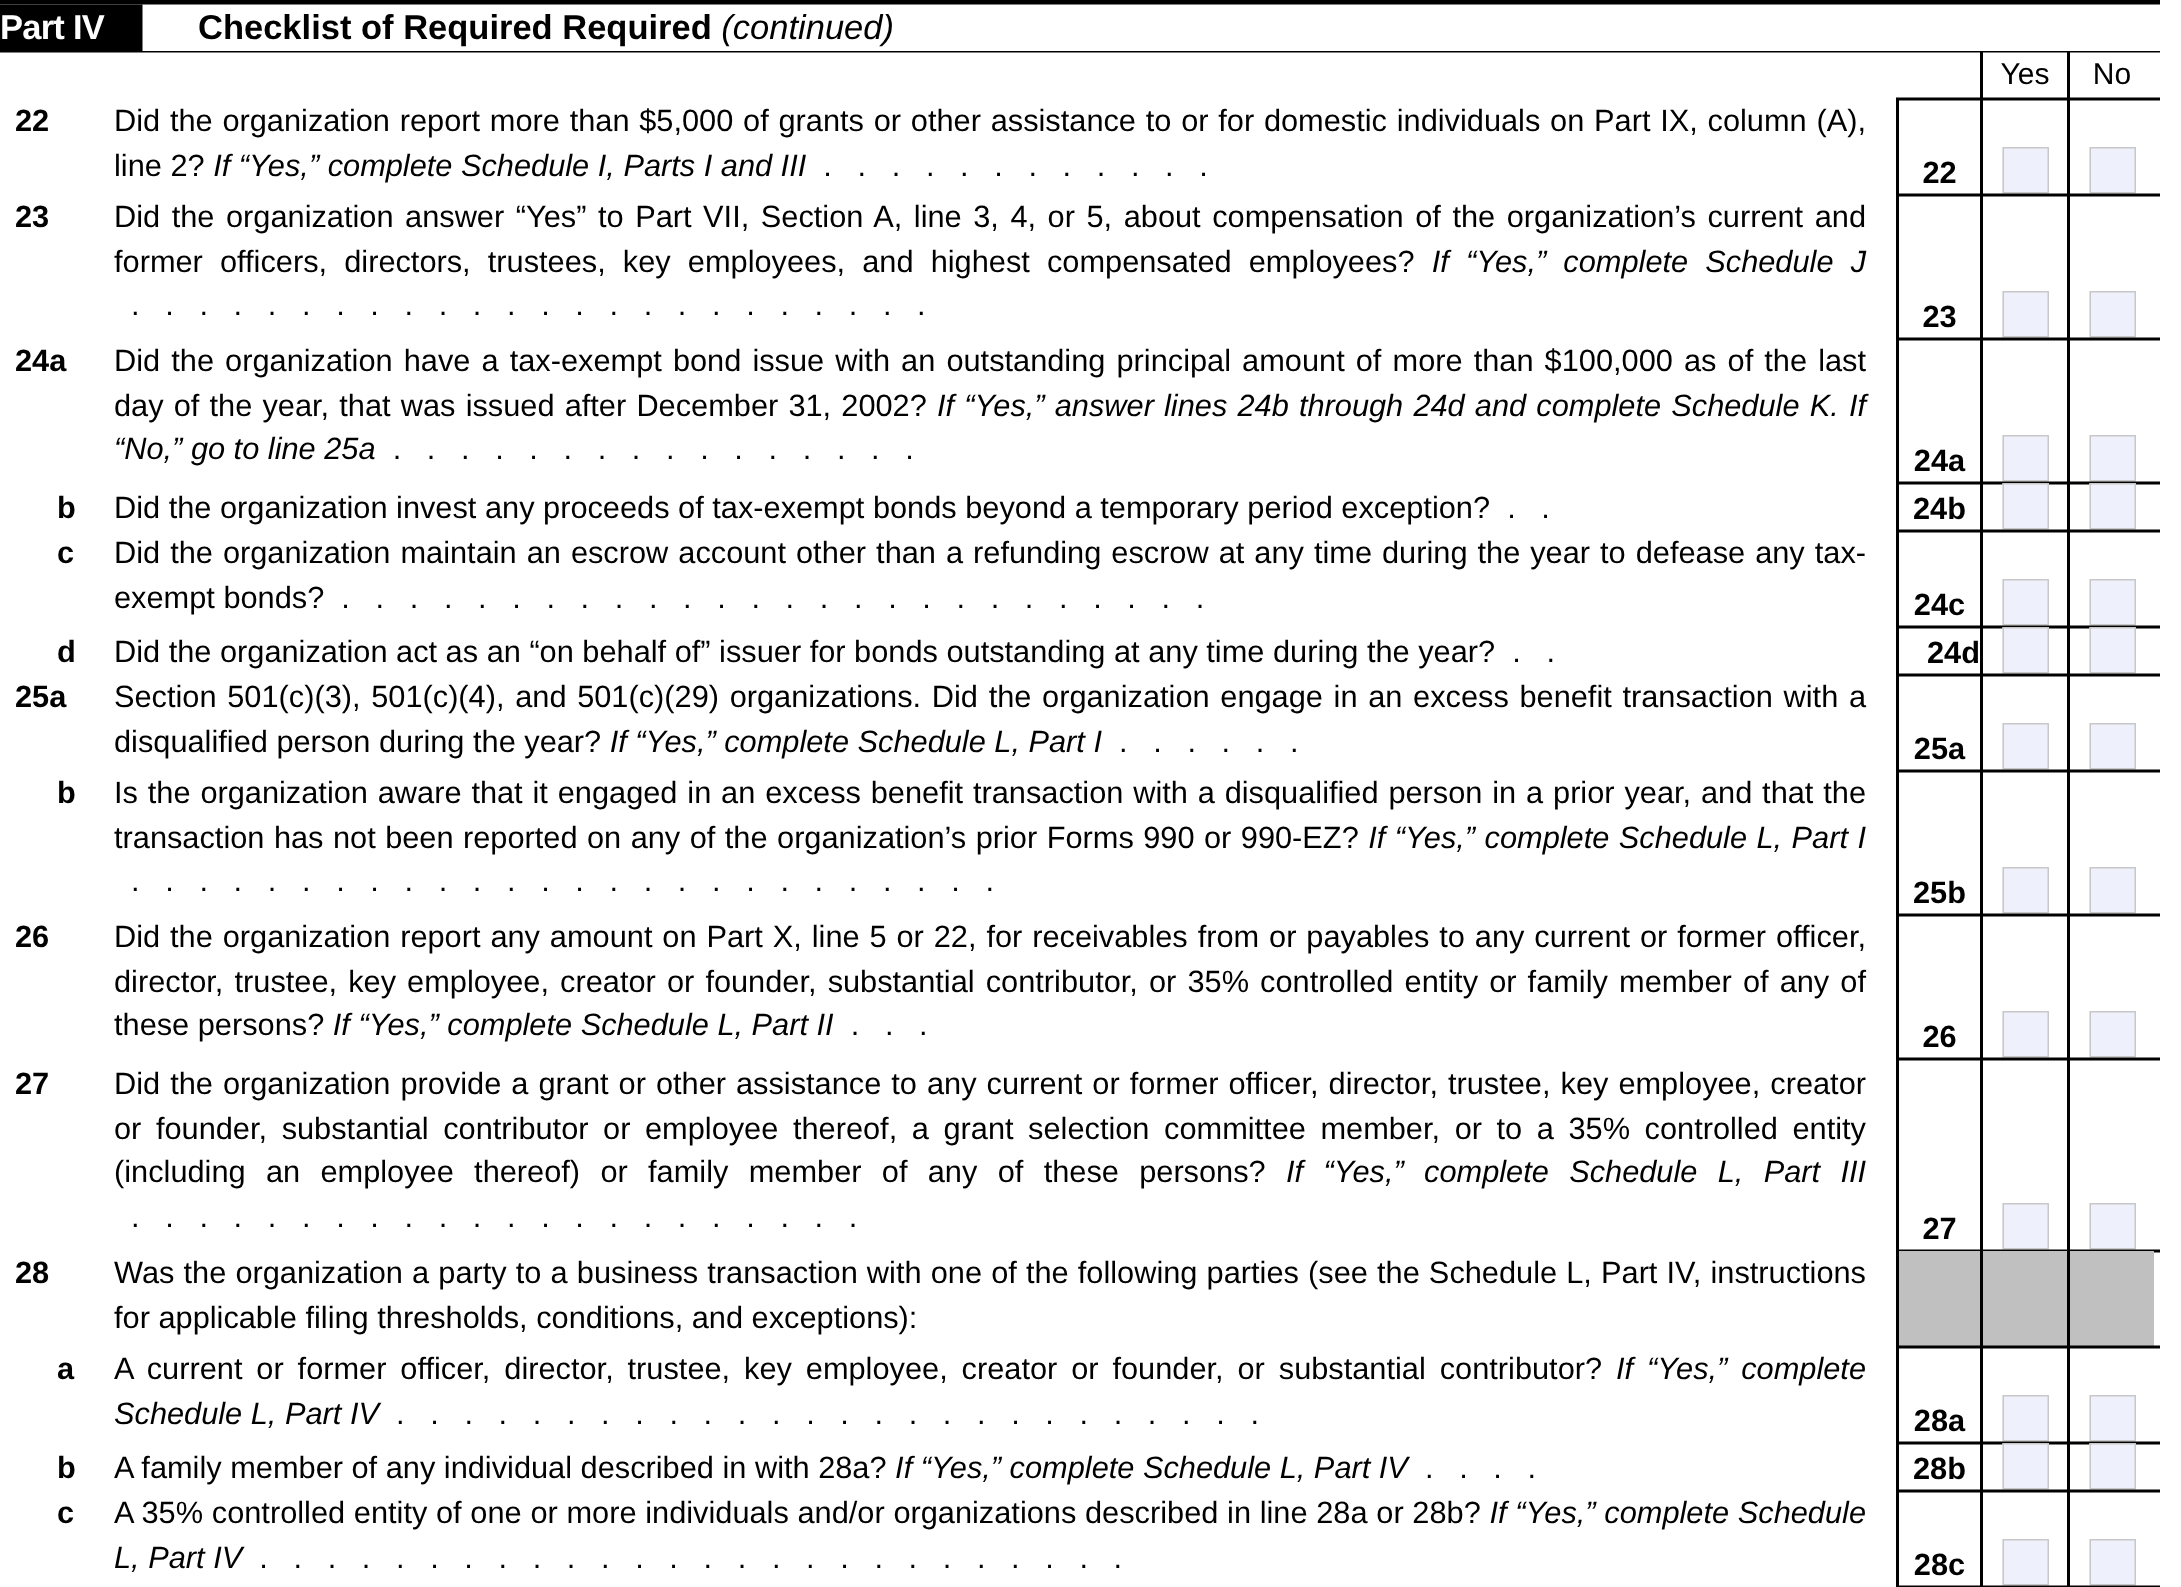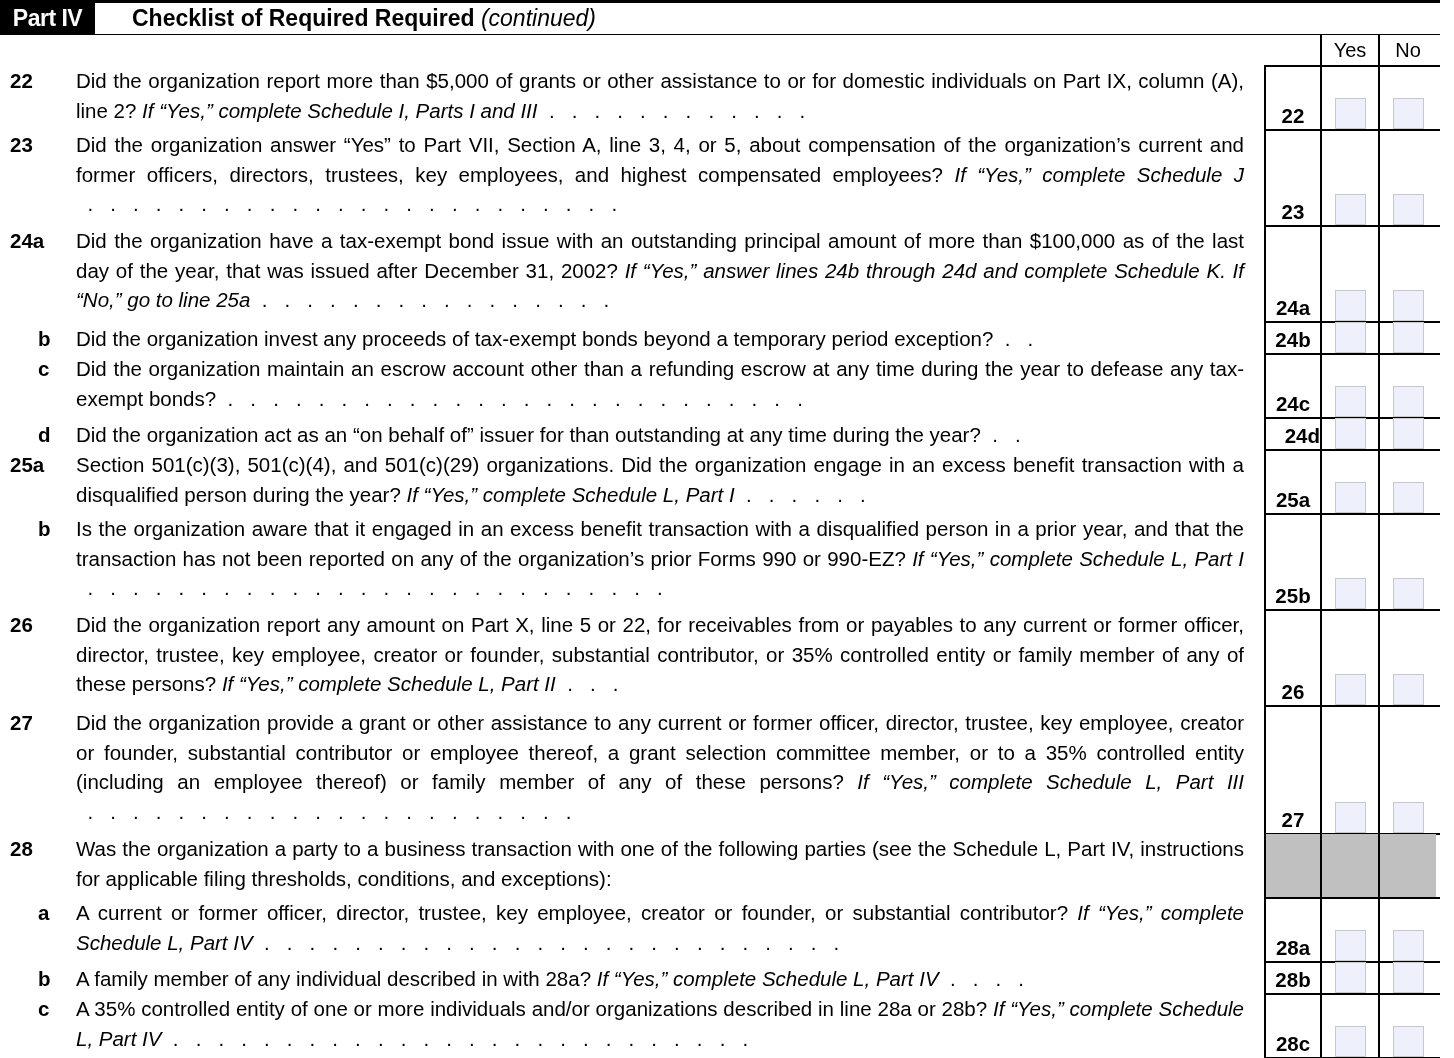--- a/index.html
+++ b/index.html
@@ -1,20 +1,20 @@
 <!DOCTYPE html>
 <html><head>
 <meta charset="utf-8">
 <style>
   html, body { margin:0; padding:0; background:#fff; }
   body { width:1454px; height:1058px; position:relative; overflow:hidden;
          font-family:"Liberation Sans", sans-serif; color:#000; }
   .topline { position:absolute; left:0; top:0; width:1440px; height:3px; background:#000; }
   .part-label { position:absolute; left:0; top:3px; width:95px; height:31px; background:#000; color:#fff;
-                font-weight:bold; font-size:23px; line-height:31px; text-align:center; letter-spacing:-0.5px; }
+                font-weight:bold; font-size:23px; line-height:31px; letter-spacing:-0.5px; }
   .part-title { position:absolute; left:132px; top:3px; height:31px; line-height:31px; font-size:23px; font-weight:bold; }
   .part-title i { font-weight:normal; }
   .titleline { position:absolute; left:0; top:34px; width:1440px; height:1px; background:#000; }
 
   .hdr { position:absolute; top:35px; height:31px; line-height:31px; font-weight:normal; font-size:20px; text-align:center; }
   .vline { position:absolute; width:2px; background:#000; }
   .hline { position:absolute; height:2px; background:#000; }
 
   .row { position:absolute; left:0; width:1264px; }
   .num { position:absolute; left:10px; font-weight:bold; font-size:20.5px; line-height:29.5px; }
@@ -115,21 +115,21 @@
     <div class="row" style="top: 324px;">
       <div class="num sub">b</div>
       <div class="q"><span>Did the organization invest any proceeds of tax-exempt bonds beyond a temporary period exception?</span><span class="dots">  .   .</span></div>
     </div>
     <div class="row" style="top: 354px;">
       <div class="num sub">c</div>
       <div class="q"><span>Did the organization maintain an escrow account other than a refunding escrow at any time during the year to defease any tax-exempt bonds?</span><span class="dots">  .   .   .   .   .   .   .   .   .   .   .   .   .   .   .   .   .   .   .   .   .   .   .   .   .   .</span></div>
     </div>
     <div class="row" style="top: 420px;">
       <div class="num sub">d</div>
-      <div class="q"><span>Did the organization act as an “on behalf of” issuer for than outstanding at any time during the year?</span><span class="dots">  .   .</span></div>
+      <div class="q"><span>Did the organization act as an “on behalf of” issuer for bonds outstanding at any time during the year?</span><span class="dots">  .   .</span></div>
     </div>
     <div class="row" style="top: 450px;">
       <div class="num">25a</div>
       <div class="q"><b>Section 501(c)(3), 501(c)(4), and 501(c)(29) organizations.</b><span> Did the organization engage in an excess benefit transaction with a disqualified person during the year?</span><i> If “Yes,” complete Schedule L, Part I</i><span class="dots">  .   .   .   .   .   .</span></div>
     </div>
     <div class="row" style="top: 514px;">
       <div class="num sub">b</div>
       <div class="q"><span>Is the organization aware that it engaged in an excess benefit transaction with a disqualified person in a prior year, and that the transaction has not been reported on any of the organization’s prior Forms 990 or 990-EZ?</span><i> If “Yes,” complete Schedule L, Part I</i><span class="dots">  .   .   .   .   .   .   .   .   .   .   .   .   .   .   .   .   .   .   .   .   .   .   .   .   .   .</span></div>
     </div>
     <div class="row" style="top: 610px;">

